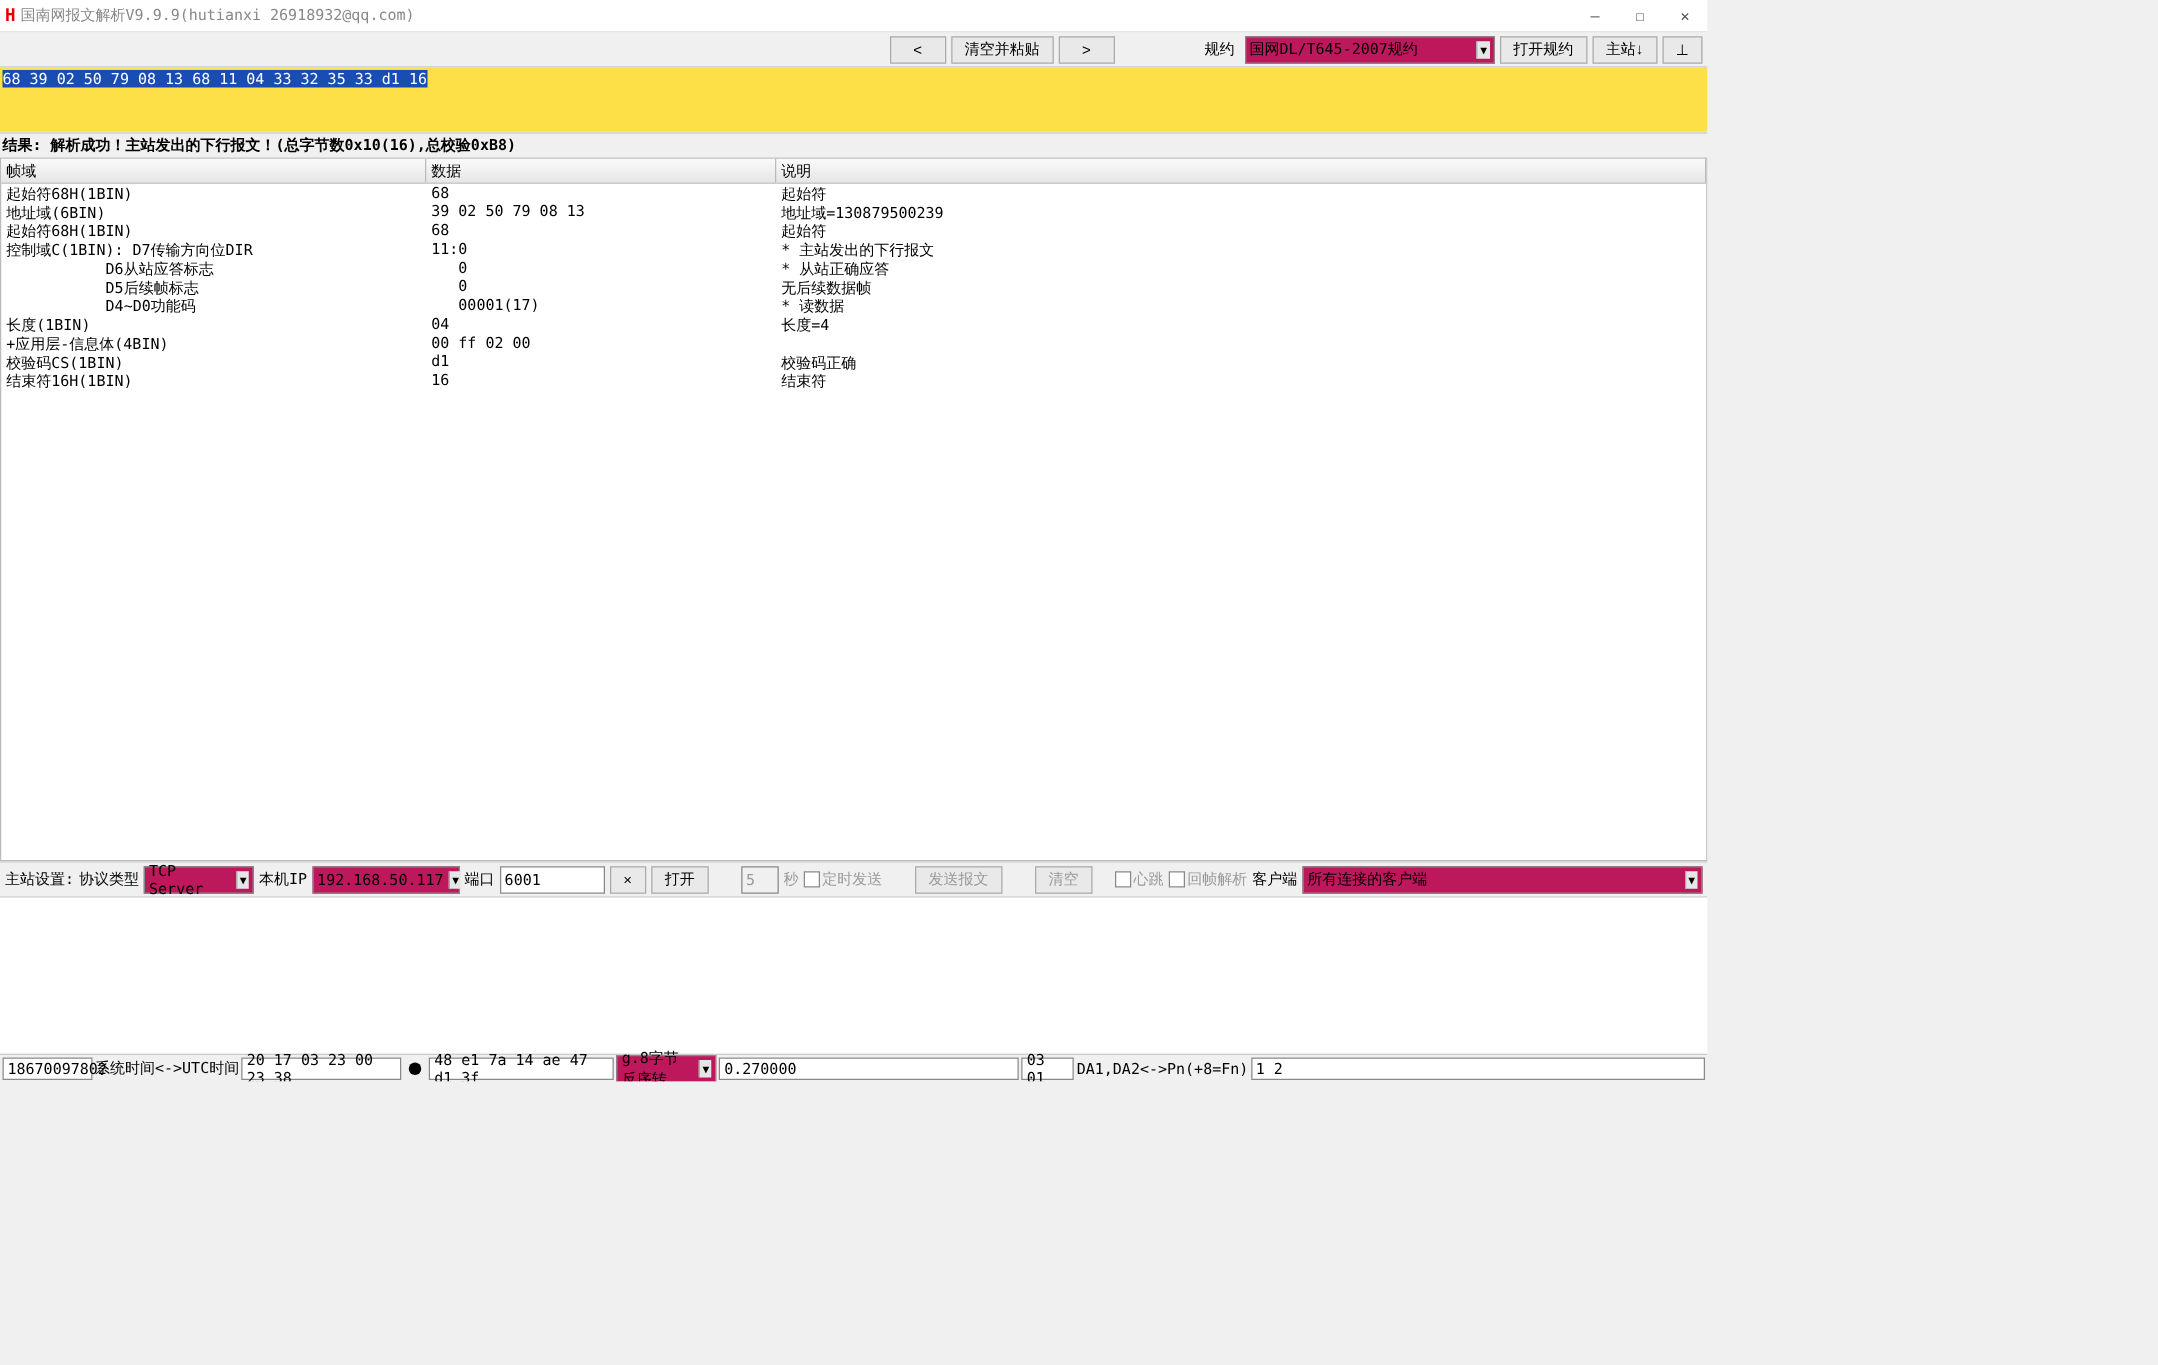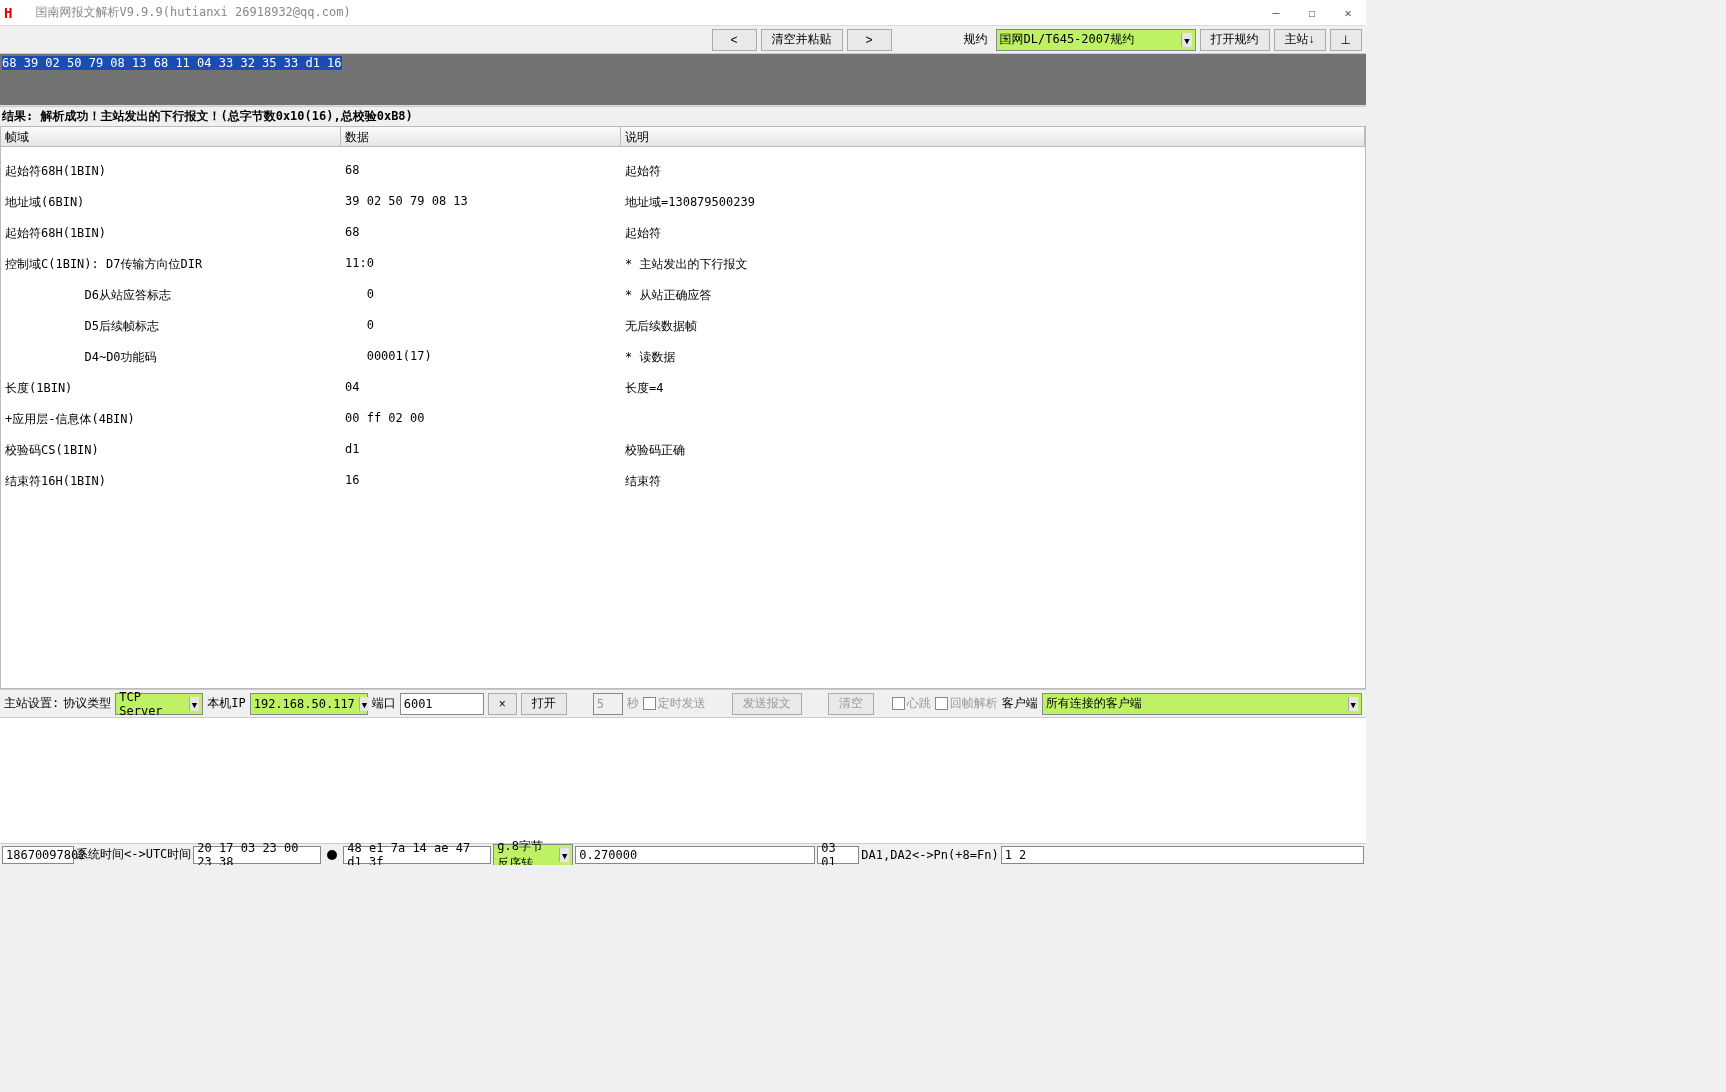--- a/index.html
+++ b/index.html
@@ -16,21 +16,21 @@
 .titlebar {
   height: 26px;
   background: #fff;
   display: flex;
   align-items: center;
   padding-left: 4px;
   color: #888;
   border-bottom: 1px solid #ddd;
 }
 .titlebar .logo { color: #e20000; font-weight: bold; font-size: 14px; margin-right: 4px; }
-.titlebar .title { flex: 1; margin-left: 19px; }
+.titlebar .title { flex: 1; }
 .titlebar .ctrls { display: flex; }
 .titlebar .ctrl { width: 36px; height: 22px; display: flex; align-items: center; justify-content: center; color: #555; }
 .topbar {
   height: 28px;
   background: #f0f0f0;
   display: flex;
   align-items: center;
   justify-content: flex-end;
   gap: 4px;
   padding: 2px 4px;
@@ -41,31 +41,31 @@
   border: 1px solid #aaa;
   padding: 2px 10px;
   height: 22px;
   display: inline-flex;
   align-items: center;
   font-size: 12px;
   cursor: pointer;
 }
 .btn.wide { padding: 2px 18px; }
 .select {
-  background: #bef264;
+  background: #be185d;
   border: 1px solid #888;
   height: 22px;
   display: inline-flex;
   align-items: center;
   padding: 0 3px;
 }
 .select .arrow { margin-left: 4px; font-size: 9px; background:#e6e6e6; border-left:1px solid #aaa; padding:3px 2px 1px; }
 .label { padding: 0 4px; }
 .hex-panel {
-  background: #737373;
+  background: #fde047;
   height: 52px;
   padding: 2px;
   border-bottom: 1px solid #ddd;
 }
 .hex-sel { background: #1a4db3; color: #fff; padding: 0; }
 .result-line {
   background: #f0f0f0;
   padding: 1px 2px;
   font-size: 12px;
   border-top:1px solid #ccc;
@@ -90,21 +90,21 @@
   border-right: 1px solid #bbb;
   padding: 2px 4px;
   font-size: 12px;
   white-space: nowrap;
   overflow: hidden;
 }
 .col.c1 { width: 340px; }
 .col.c2 { width: 280px; }
 .col.c3 { flex: 1; }
 .grid-body { flex: 1; overflow: auto; }
-.row { display: flex; height: 15px; margin-top: 16px; }
+.row { display: flex; height: 15px; }
 .row .col { padding: 0 4px; white-space: pre; font-size: 12px; }
 .settings-bar {
   height: 28px;
   background: #f0f0f0;
   border-top: 1px solid #ccc;
   display: flex;
   align-items: center;
   gap: 4px;
   padding: 2px 4px;
 }

